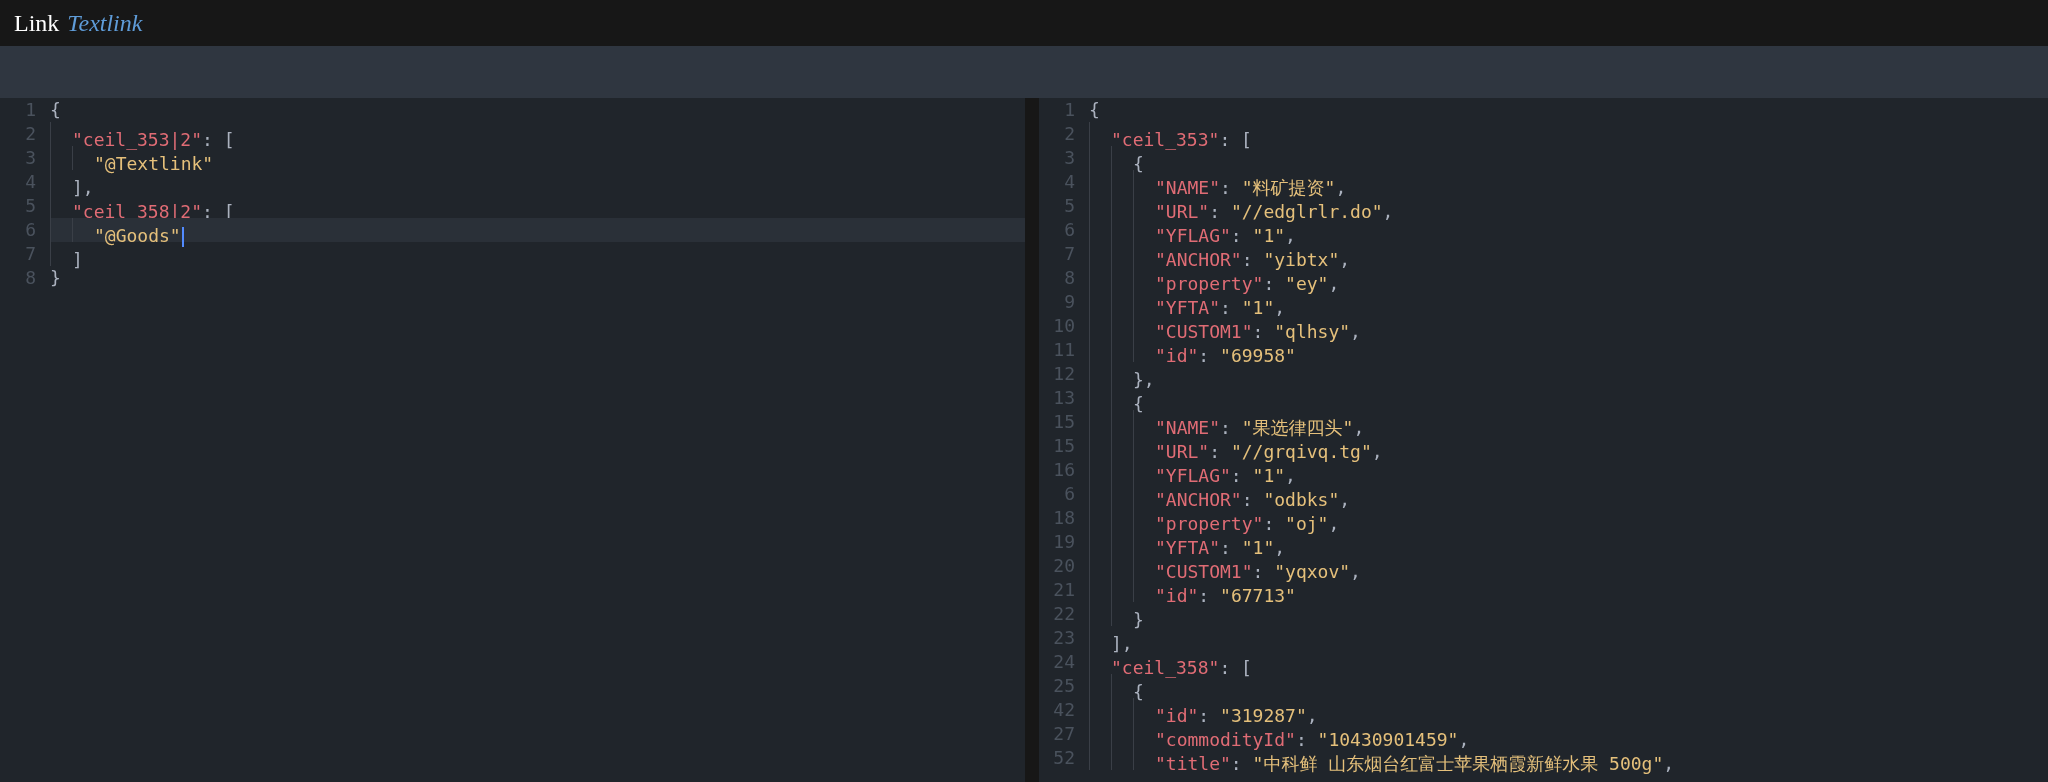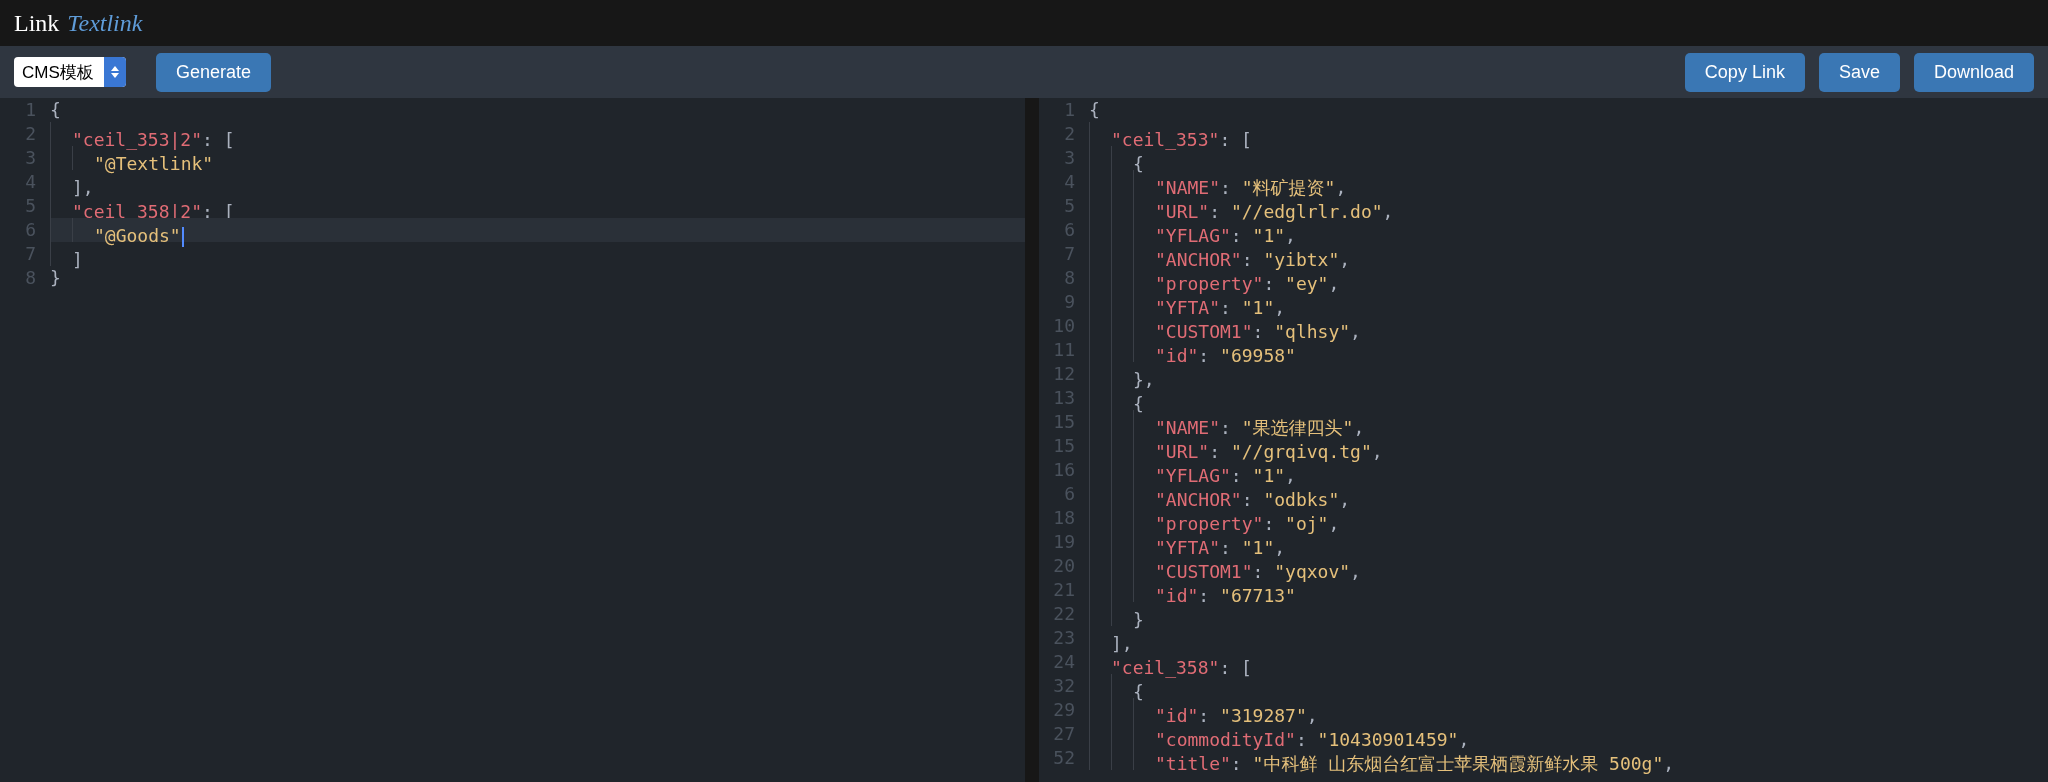--- a/index.html
+++ b/index.html
@@ -141,37 +141,20 @@
 </style>
 </head>
 <body>
 
 <div class="header">
   <span class="logo-json">Link</span>
   <span class="logo-gen">Textlink</span>
 </div>
 
 <div class="toolbar">
-  <div class="toolbar-left">
-    <div class="select-wrap">
-      <select>
-        <option>CMS模板</option>
-      </select>
-      <div class="select-caret">
-        <div class="up"></div>
-          <div class="down"></div>
-      </div>
-    </div>
-    <button class="btn">Generate</button>
-  </div>
-  <div class="toolbar-right">
-    <button class="btn">Copy Link</button>
-    <button class="btn">Save</button>
-    <button class="btn">Download</button>
-  </div>
 </div>
 
 <div class="editors">
   <div class="editor editor-left">
     <div class="gutter" id="gutter-left">
         <div class="ln">1</div>
         <div class="ln">2</div>
         <div class="ln">3</div>
         <div class="ln">4</div>
         <div class="ln">5</div>
@@ -201,20 +184,20 @@
         <div class="ln">15</div>
         <div class="ln">16</div>
         <div class="ln">6</div>
         <div class="ln">18</div>
         <div class="ln">19</div>
         <div class="ln">20</div>
         <div class="ln">21</div>
         <div class="ln">22</div>
         <div class="ln">23</div>
         <div class="ln">24</div>
-        <div class="ln">32</div>
-        <div class="ln">29</div>
+        <div class="ln">25</div>
+        <div class="ln">42</div>
         <div class="ln">27</div>
         <div class="ln">52</div>
       </div>
     <div class="code" id="code-right"><div class="line"><span class="tok-brace">{</span></div><div class="line"><span style="position: relative; display: inline-block; width: 22px; height: 24px;"><span style="position: absolute; left: 0px; top: 0px; bottom: 0px; border-left: 1px solid rgb(58, 63, 71);"></span></span><span class="tok-key">"ceil_353"</span><span class="tok-punc">: [</span></div><div class="line"><span style="position: relative; display: inline-block; width: 22px; height: 24px;"><span style="position: absolute; left: 0px; top: 0px; bottom: 0px; border-left: 1px solid rgb(58, 63, 71);"></span></span><span style="position: relative; display: inline-block; width: 22px; height: 24px;"><span style="position: absolute; left: 0px; top: 0px; bottom: 0px; border-left: 1px solid rgb(58, 63, 71);"></span></span><span class="tok-brace">{</span></div><div class="line"><span style="position: relative; display: inline-block; width: 22px; height: 24px;"><span style="position: absolute; left: 0px; top: 0px; bottom: 0px; border-left: 1px solid rgb(58, 63, 71);"></span></span><span style="position: relative; display: inline-block; width: 22px; height: 24px;"><span style="position: absolute; left: 0px; top: 0px; bottom: 0px; border-left: 1px solid rgb(58, 63, 71);"></span></span><span style="position: relative; display: inline-block; width: 22px; height: 24px;"><span style="position: absolute; left: 0px; top: 0px; bottom: 0px; border-left: 1px solid rgb(58, 63, 71);"></span></span><span class="tok-key">"NAME"</span><span class="tok-punc">: </span><span class="tok-str">"料矿提资"</span><span class="tok-punc">,</span></div><div class="line"><span style="position: relative; display: inline-block; width: 22px; height: 24px;"><span style="position: absolute; left: 0px; top: 0px; bottom: 0px; border-left: 1px solid rgb(58, 63, 71);"></span></span><span style="position: relative; display: inline-block; width: 22px; height: 24px;"><span style="position: absolute; left: 0px; top: 0px; bottom: 0px; border-left: 1px solid rgb(58, 63, 71);"></span></span><span style="position: relative; display: inline-block; width: 22px; height: 24px;"><span style="position: absolute; left: 0px; top: 0px; bottom: 0px; border-left: 1px solid rgb(58, 63, 71);"></span></span><span class="tok-key">"URL"</span><span class="tok-punc">: </span><span class="tok-str">"//edglrlr.do"</span><span class="tok-punc">,</span></div><div class="line"><span style="position: relative; display: inline-block; width: 22px; height: 24px;"><span style="position: absolute; left: 0px; top: 0px; bottom: 0px; border-left: 1px solid rgb(58, 63, 71);"></span></span><span style="position: relative; display: inline-block; width: 22px; height: 24px;"><span style="position: absolute; left: 0px; top: 0px; bottom: 0px; border-left: 1px solid rgb(58, 63, 71);"></span></span><span style="position: relative; display: inline-block; width: 22px; height: 24px;"><span style="position: absolute; left: 0px; top: 0px; bottom: 0px; border-left: 1px solid rgb(58, 63, 71);"></span></span><span class="tok-key">"YFLAG"</span><span class="tok-punc">: </span><span class="tok-str">"1"</span><span class="tok-punc">,</span></div><div class="line"><span style="position: relative; display: inline-block; width: 22px; height: 24px;"><span style="position: absolute; left: 0px; top: 0px; bottom: 0px; border-left: 1px solid rgb(58, 63, 71);"></span></span><span style="position: relative; display: inline-block; width: 22px; height: 24px;"><span style="position: absolute; left: 0px; top: 0px; bottom: 0px; border-left: 1px solid rgb(58, 63, 71);"></span></span><span style="position: relative; display: inline-block; width: 22px; height: 24px;"><span style="position: absolute; left: 0px; top: 0px; bottom: 0px; border-left: 1px solid rgb(58, 63, 71);"></span></span><span class="tok-key">"ANCHOR"</span><span class="tok-punc">: </span><span class="tok-str">"yibtx"</span><span class="tok-punc">,</span></div><div class="line"><span style="position: relative; display: inline-block; width: 22px; height: 24px;"><span style="position: absolute; left: 0px; top: 0px; bottom: 0px; border-left: 1px solid rgb(58, 63, 71);"></span></span><span style="position: relative; display: inline-block; width: 22px; height: 24px;"><span style="position: absolute; left: 0px; top: 0px; bottom: 0px; border-left: 1px solid rgb(58, 63, 71);"></span></span><span style="position: relative; display: inline-block; width: 22px; height: 24px;"><span style="position: absolute; left: 0px; top: 0px; bottom: 0px; border-left: 1px solid rgb(58, 63, 71);"></span></span><span class="tok-key">"property"</span><span class="tok-punc">: </span><span class="tok-str">"ey"</span><span class="tok-punc">,</span></div><div class="line"><span style="position: relative; display: inline-block; width: 22px; height: 24px;"><span style="position: absolute; left: 0px; top: 0px; bottom: 0px; border-left: 1px solid rgb(58, 63, 71);"></span></span><span style="position: relative; display: inline-block; width: 22px; height: 24px;"><span style="position: absolute; left: 0px; top: 0px; bottom: 0px; border-left: 1px solid rgb(58, 63, 71);"></span></span><span style="position: relative; display: inline-block; width: 22px; height: 24px;"><span style="position: absolute; left: 0px; top: 0px; bottom: 0px; border-left: 1px solid rgb(58, 63, 71);"></span></span><span class="tok-key">"YFTA"</span><span class="tok-punc">: </span><span class="tok-str">"1"</span><span class="tok-punc">,</span></div><div class="line"><span style="position: relative; display: inline-block; width: 22px; height: 24px;"><span style="position: absolute; left: 0px; top: 0px; bottom: 0px; border-left: 1px solid rgb(58, 63, 71);"></span></span><span style="position: relative; display: inline-block; width: 22px; height: 24px;"><span style="position: absolute; left: 0px; top: 0px; bottom: 0px; border-left: 1px solid rgb(58, 63, 71);"></span></span><span style="position: relative; display: inline-block; width: 22px; height: 24px;"><span style="position: absolute; left: 0px; top: 0px; bottom: 0px; border-left: 1px solid rgb(58, 63, 71);"></span></span><span class="tok-key">"CUSTOM1"</span><span class="tok-punc">: </span><span class="tok-str">"qlhsy"</span><span class="tok-punc">,</span></div><div class="line"><span style="position: relative; display: inline-block; width: 22px; height: 24px;"><span style="position: absolute; left: 0px; top: 0px; bottom: 0px; border-left: 1px solid rgb(58, 63, 71);"></span></span><span style="position: relative; display: inline-block; width: 22px; height: 24px;"><span style="position: absolute; left: 0px; top: 0px; bottom: 0px; border-left: 1px solid rgb(58, 63, 71);"></span></span><span style="position: relative; display: inline-block; width: 22px; height: 24px;"><span style="position: absolute; left: 0px; top: 0px; bottom: 0px; border-left: 1px solid rgb(58, 63, 71);"></span></span><span class="tok-key">"id"</span><span class="tok-punc">: </span><span class="tok-str">"69958"</span></div><div class="line"><span style="position: relative; display: inline-block; width: 22px; height: 24px;"><span style="position: absolute; left: 0px; top: 0px; bottom: 0px; border-left: 1px solid rgb(58, 63, 71);"></span></span><span style="position: relative; display: inline-block; width: 22px; height: 24px;"><span style="position: absolute; left: 0px; top: 0px; bottom: 0px; border-left: 1px solid rgb(58, 63, 71);"></span></span><span class="tok-brace">}</span><span class="tok-punc">,</span></div><div class="line"><span style="position: relative; display: inline-block; width: 22px; height: 24px;"><span style="position: absolute; left: 0px; top: 0px; bottom: 0px; border-left: 1px solid rgb(58, 63, 71);"></span></span><span style="position: relative; display: inline-block; width: 22px; height: 24px;"><span style="position: absolute; left: 0px; top: 0px; bottom: 0px; border-left: 1px solid rgb(58, 63, 71);"></span></span><span class="tok-brace">{</span></div><div class="line"><span style="position: relative; display: inline-block; width: 22px; height: 24px;"><span style="position: absolute; left: 0px; top: 0px; bottom: 0px; border-left: 1px solid rgb(58, 63, 71);"></span></span><span style="position: relative; display: inline-block; width: 22px; height: 24px;"><span style="position: absolute; left: 0px; top: 0px; bottom: 0px; border-left: 1px solid rgb(58, 63, 71);"></span></span><span style="position: relative; display: inline-block; width: 22px; height: 24px;"><span style="position: absolute; left: 0px; top: 0px; bottom: 0px; border-left: 1px solid rgb(58, 63, 71);"></span></span><span class="tok-key">"NAME"</span><span class="tok-punc">: </span><span class="tok-str">"果选律四头"</span><span class="tok-punc">,</span></div><div class="line"><span style="position: relative; display: inline-block; width: 22px; height: 24px;"><span style="position: absolute; left: 0px; top: 0px; bottom: 0px; border-left: 1px solid rgb(58, 63, 71);"></span></span><span style="position: relative; display: inline-block; width: 22px; height: 24px;"><span style="position: absolute; left: 0px; top: 0px; bottom: 0px; border-left: 1px solid rgb(58, 63, 71);"></span></span><span style="position: relative; display: inline-block; width: 22px; height: 24px;"><span style="position: absolute; left: 0px; top: 0px; bottom: 0px; border-left: 1px solid rgb(58, 63, 71);"></span></span><span class="tok-key">"URL"</span><span class="tok-punc">: </span><span class="tok-str">"//grqivq.tg"</span><span class="tok-punc">,</span></div><div class="line"><span style="position: relative; display: inline-block; width: 22px; height: 24px;"><span style="position: absolute; left: 0px; top: 0px; bottom: 0px; border-left: 1px solid rgb(58, 63, 71);"></span></span><span style="position: relative; display: inline-block; width: 22px; height: 24px;"><span style="position: absolute; left: 0px; top: 0px; bottom: 0px; border-left: 1px solid rgb(58, 63, 71);"></span></span><span style="position: relative; display: inline-block; width: 22px; height: 24px;"><span style="position: absolute; left: 0px; top: 0px; bottom: 0px; border-left: 1px solid rgb(58, 63, 71);"></span></span><span class="tok-key">"YFLAG"</span><span class="tok-punc">: </span><span class="tok-str">"1"</span><span class="tok-punc">,</span></div><div class="line"><span style="position: relative; display: inline-block; width: 22px; height: 24px;"><span style="position: absolute; left: 0px; top: 0px; bottom: 0px; border-left: 1px solid rgb(58, 63, 71);"></span></span><span style="position: relative; display: inline-block; width: 22px; height: 24px;"><span style="position: absolute; left: 0px; top: 0px; bottom: 0px; border-left: 1px solid rgb(58, 63, 71);"></span></span><span style="position: relative; display: inline-block; width: 22px; height: 24px;"><span style="position: absolute; left: 0px; top: 0px; bottom: 0px; border-left: 1px solid rgb(58, 63, 71);"></span></span><span class="tok-key">"ANCHOR"</span><span class="tok-punc">: </span><span class="tok-str">"odbks"</span><span class="tok-punc">,</span></div><div class="line"><span style="position: relative; display: inline-block; width: 22px; height: 24px;"><span style="position: absolute; left: 0px; top: 0px; bottom: 0px; border-left: 1px solid rgb(58, 63, 71);"></span></span><span style="position: relative; display: inline-block; width: 22px; height: 24px;"><span style="position: absolute; left: 0px; top: 0px; bottom: 0px; border-left: 1px solid rgb(58, 63, 71);"></span></span><span style="position: relative; display: inline-block; width: 22px; height: 24px;"><span style="position: absolute; left: 0px; top: 0px; bottom: 0px; border-left: 1px solid rgb(58, 63, 71);"></span></span><span class="tok-key">"property"</span><span class="tok-punc">: </span><span class="tok-str">"oj"</span><span class="tok-punc">,</span></div><div class="line"><span style="position: relative; display: inline-block; width: 22px; height: 24px;"><span style="position: absolute; left: 0px; top: 0px; bottom: 0px; border-left: 1px solid rgb(58, 63, 71);"></span></span><span style="position: relative; display: inline-block; width: 22px; height: 24px;"><span style="position: absolute; left: 0px; top: 0px; bottom: 0px; border-left: 1px solid rgb(58, 63, 71);"></span></span><span style="position: relative; display: inline-block; width: 22px; height: 24px;"><span style="position: absolute; left: 0px; top: 0px; bottom: 0px; border-left: 1px solid rgb(58, 63, 71);"></span></span><span class="tok-key">"YFTA"</span><span class="tok-punc">: </span><span class="tok-str">"1"</span><span class="tok-punc">,</span></div><div class="line"><span style="position: relative; display: inline-block; width: 22px; height: 24px;"><span style="position: absolute; left: 0px; top: 0px; bottom: 0px; border-left: 1px solid rgb(58, 63, 71);"></span></span><span style="position: relative; display: inline-block; width: 22px; height: 24px;"><span style="position: absolute; left: 0px; top: 0px; bottom: 0px; border-left: 1px solid rgb(58, 63, 71);"></span></span><span style="position: relative; display: inline-block; width: 22px; height: 24px;"><span style="position: absolute; left: 0px; top: 0px; bottom: 0px; border-left: 1px solid rgb(58, 63, 71);"></span></span><span class="tok-key">"CUSTOM1"</span><span class="tok-punc">: </span><span class="tok-str">"yqxov"</span><span class="tok-punc">,</span></div><div class="line"><span style="position: relative; display: inline-block; width: 22px; height: 24px;"><span style="position: absolute; left: 0px; top: 0px; bottom: 0px; border-left: 1px solid rgb(58, 63, 71);"></span></span><span style="position: relative; display: inline-block; width: 22px; height: 24px;"><span style="position: absolute; left: 0px; top: 0px; bottom: 0px; border-left: 1px solid rgb(58, 63, 71);"></span></span><span style="position: relative; display: inline-block; width: 22px; height: 24px;"><span style="position: absolute; left: 0px; top: 0px; bottom: 0px; border-left: 1px solid rgb(58, 63, 71);"></span></span><span class="tok-key">"id"</span><span class="tok-punc">: </span><span class="tok-str">"67713"</span></div><div class="line"><span style="position: relative; display: inline-block; width: 22px; height: 24px;"><span style="position: absolute; left: 0px; top: 0px; bottom: 0px; border-left: 1px solid rgb(58, 63, 71);"></span></span><span style="position: relative; display: inline-block; width: 22px; height: 24px;"><span style="position: absolute; left: 0px; top: 0px; bottom: 0px; border-left: 1px solid rgb(58, 63, 71);"></span></span><span class="tok-brace">}</span></div><div class="line"><span style="position: relative; display: inline-block; width: 22px; height: 24px;"><span style="position: absolute; left: 0px; top: 0px; bottom: 0px; border-left: 1px solid rgb(58, 63, 71);"></span></span><span class="tok-punc">],</span></div><div class="line"><span style="position: relative; display: inline-block; width: 22px; height: 24px;"><span style="position: absolute; left: 0px; top: 0px; bottom: 0px; border-left: 1px solid rgb(58, 63, 71);"></span></span><span class="tok-key">"ceil_358"</span><span class="tok-punc">: [</span></div><div class="line"><span style="position: relative; display: inline-block; width: 22px; height: 24px;"><span style="position: absolute; left: 0px; top: 0px; bottom: 0px; border-left: 1px solid rgb(58, 63, 71);"></span></span><span style="position: relative; display: inline-block; width: 22px; height: 24px;"><span style="position: absolute; left: 0px; top: 0px; bottom: 0px; border-left: 1px solid rgb(58, 63, 71);"></span></span><span class="tok-brace">{</span></div><div class="line"><span style="position: relative; display: inline-block; width: 22px; height: 24px;"><span style="position: absolute; left: 0px; top: 0px; bottom: 0px; border-left: 1px solid rgb(58, 63, 71);"></span></span><span style="position: relative; display: inline-block; width: 22px; height: 24px;"><span style="position: absolute; left: 0px; top: 0px; bottom: 0px; border-left: 1px solid rgb(58, 63, 71);"></span></span><span style="position: relative; display: inline-block; width: 22px; height: 24px;"><span style="position: absolute; left: 0px; top: 0px; bottom: 0px; border-left: 1px solid rgb(58, 63, 71);"></span></span><span class="tok-key">"id"</span><span class="tok-punc">: </span><span class="tok-str">"319287"</span><span class="tok-punc">,</span></div><div class="line"><span style="position: relative; display: inline-block; width: 22px; height: 24px;"><span style="position: absolute; left: 0px; top: 0px; bottom: 0px; border-left: 1px solid rgb(58, 63, 71);"></span></span><span style="position: relative; display: inline-block; width: 22px; height: 24px;"><span style="position: absolute; left: 0px; top: 0px; bottom: 0px; border-left: 1px solid rgb(58, 63, 71);"></span></span><span style="position: relative; display: inline-block; width: 22px; height: 24px;"><span style="position: absolute; left: 0px; top: 0px; bottom: 0px; border-left: 1px solid rgb(58, 63, 71);"></span></span><span class="tok-key">"commodityId"</span><span class="tok-punc">: </span><span class="tok-str">"10430901459"</span><span class="tok-punc">,</span></div><div class="line"><span style="position: relative; display: inline-block; width: 22px; height: 24px;"><span style="position: absolute; left: 0px; top: 0px; bottom: 0px; border-left: 1px solid rgb(58, 63, 71);"></span></span><span style="position: relative; display: inline-block; width: 22px; height: 24px;"><span style="position: absolute; left: 0px; top: 0px; bottom: 0px; border-left: 1px solid rgb(58, 63, 71);"></span></span><span style="position: relative; display: inline-block; width: 22px; height: 24px;"><span style="position: absolute; left: 0px; top: 0px; bottom: 0px; border-left: 1px solid rgb(58, 63, 71);"></span></span><span class="tok-key">"title"</span><span class="tok-punc">: </span><span class="tok-str">"中科鲜 山东烟台红富士苹果栖霞新鲜水果 500g"</span><span class="tok-punc">,</span></div></div>
   </div>
 </div>
 
 </body></html>

